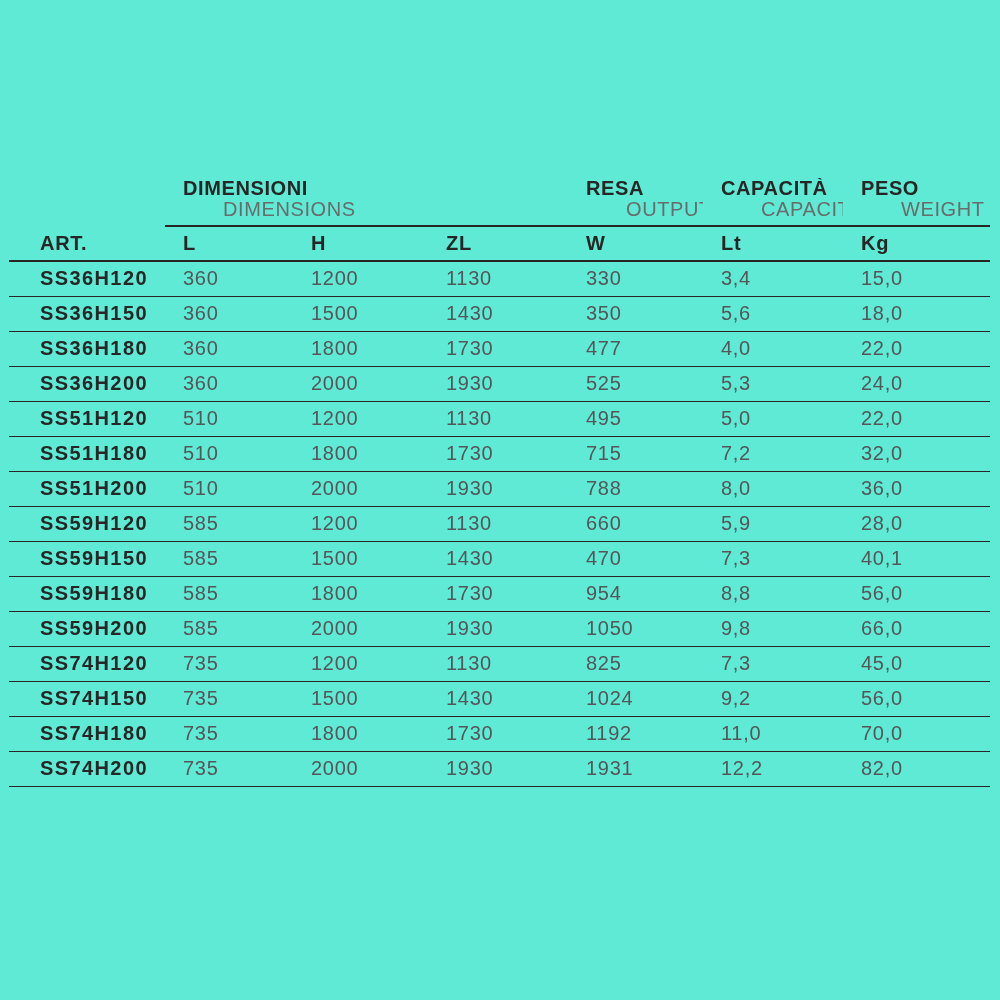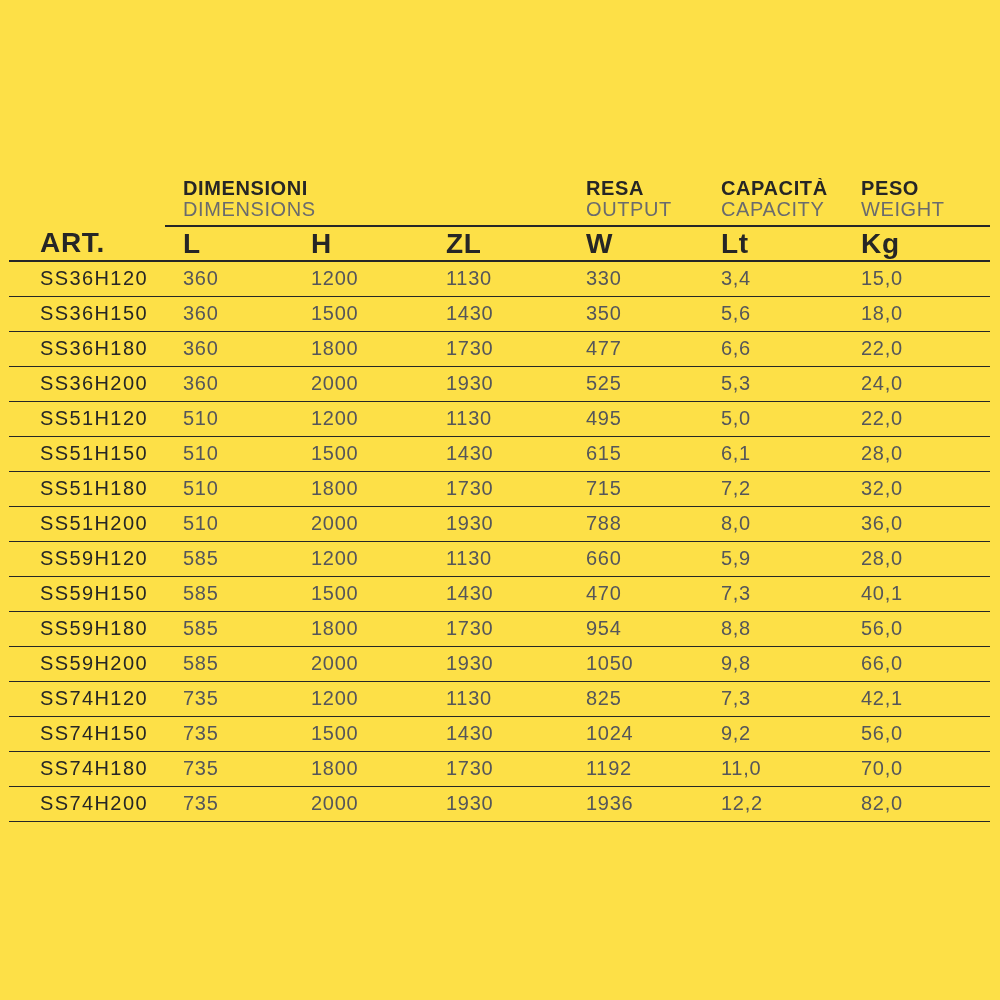--- a/index.html
+++ b/index.html
@@ -7,21 +7,21 @@
     --gray:#55565a;
     --sub:#6a6b6d;
     --line:#262626;
   }
   *{ box-sizing:border-box; }
   html,body{ margin:0; padding:0; background:#ffffff; }
   .page{
     position:relative;
     width:1000px;
     height:1000px;
-    background:#fde047;
+    background:#5eead4;
     overflow:hidden;
     font-family:"Liberation Sans", sans-serif;
   }
   table.spec{
     position:absolute;
     left:9px;
     top:178px;
     width:981px;
     border-collapse:collapse;
     table-layout:fixed;
@@ -48,45 +48,46 @@
     color:var(--dark);
     letter-spacing:0.6px;
     line-height:21px;
   }
   .g-en{
     font-size:20px;
     font-weight:normal;
     color:var(--sub);
     letter-spacing:0.6px;
     line-height:21px;
+    margin-left:40px;
   }
   
   tr.cols th{
     height:35px;
     vertical-align:middle;
     border-bottom:2px solid var(--line);
-    font-size:28px;
+    font-size:20px;
     font-weight:bold;
     color:var(--dark);
     letter-spacing:0.7px;
   }
   
   tbody tr.data-row td{
     height:35px;
     vertical-align:middle;
     border-bottom:1.5px solid var(--line);
     font-size:20px;
     color:var(--gray);
     letter-spacing:0.7px;
   }
   th.art,td.art{
     padding-left:31px;
   }
   tbody tr.data-row td.art{
-    font-weight:normal;
+    font-weight:bold;
     color:var(--dark);
     letter-spacing:1.4px;
   }
 </style>
 </head>
 <body>
 
 <div class="page">
   <table class="spec">
     <colgroup>
@@ -146,49 +147,40 @@
     <td>350</td>
     <td>5,6</td>
     <td>18,0</td>
   </tr>
         <tr class="data-row">
     <td class="art">SS36H180</td>
     <td>360</td>
     <td>1800</td>
     <td>1730</td>
     <td>477</td>
-    <td>6,6</td>
+    <td>4,0</td>
     <td>22,0</td>
   </tr>
         <tr class="data-row">
     <td class="art">SS36H200</td>
     <td>360</td>
     <td>2000</td>
     <td>1930</td>
     <td>525</td>
     <td>5,3</td>
     <td>24,0</td>
   </tr>
         <tr class="data-row">
     <td class="art">SS51H120</td>
     <td>510</td>
     <td>1200</td>
     <td>1130</td>
     <td>495</td>
     <td>5,0</td>
     <td>22,0</td>
-  </tr>
-        <tr class="data-row">
-    <td class="art">SS51H150</td>
-    <td>510</td>
-    <td>1500</td>
-    <td>1430</td>
-    <td>615</td>
-    <td>6,1</td>
-    <td>28,0</td>
   </tr>
         <tr class="data-row">
     <td class="art">SS51H180</td>
     <td>510</td>
     <td>1800</td>
     <td>1730</td>
     <td>715</td>
     <td>7,2</td>
     <td>32,0</td>
   </tr>
@@ -237,21 +229,21 @@
     <td>9,8</td>
     <td>66,0</td>
   </tr>
         <tr class="data-row">
     <td class="art">SS74H120</td>
     <td>735</td>
     <td>1200</td>
     <td>1130</td>
     <td>825</td>
     <td>7,3</td>
-    <td>42,1</td>
+    <td>45,0</td>
   </tr>
         <tr class="data-row">
     <td class="art">SS74H150</td>
     <td>735</td>
     <td>1500</td>
     <td>1430</td>
     <td>1024</td>
     <td>9,2</td>
     <td>56,0</td>
   </tr>
@@ -262,19 +254,19 @@
     <td>1730</td>
     <td>1192</td>
     <td>11,0</td>
     <td>70,0</td>
   </tr>
         <tr class="data-row">
     <td class="art">SS74H200</td>
     <td>735</td>
     <td>2000</td>
     <td>1930</td>
-    <td>1936</td>
+    <td>1931</td>
     <td>12,2</td>
     <td>82,0</td>
   </tr>
       </tbody>
   </table>
 </div>
 
 </body></html>

